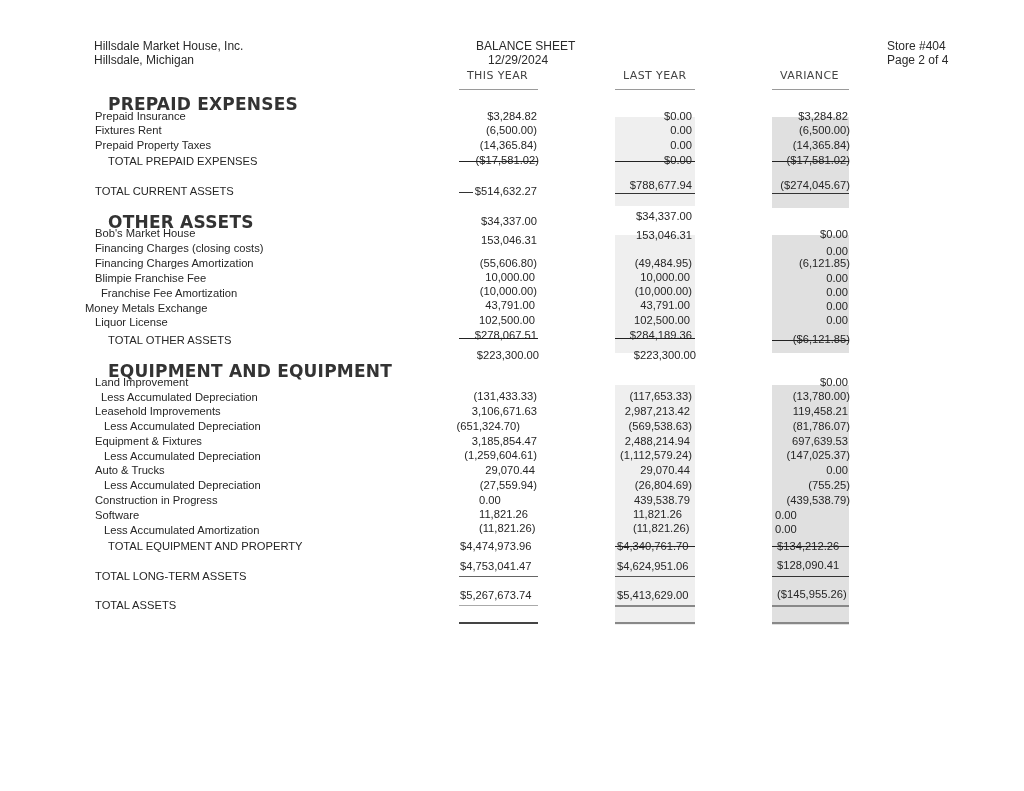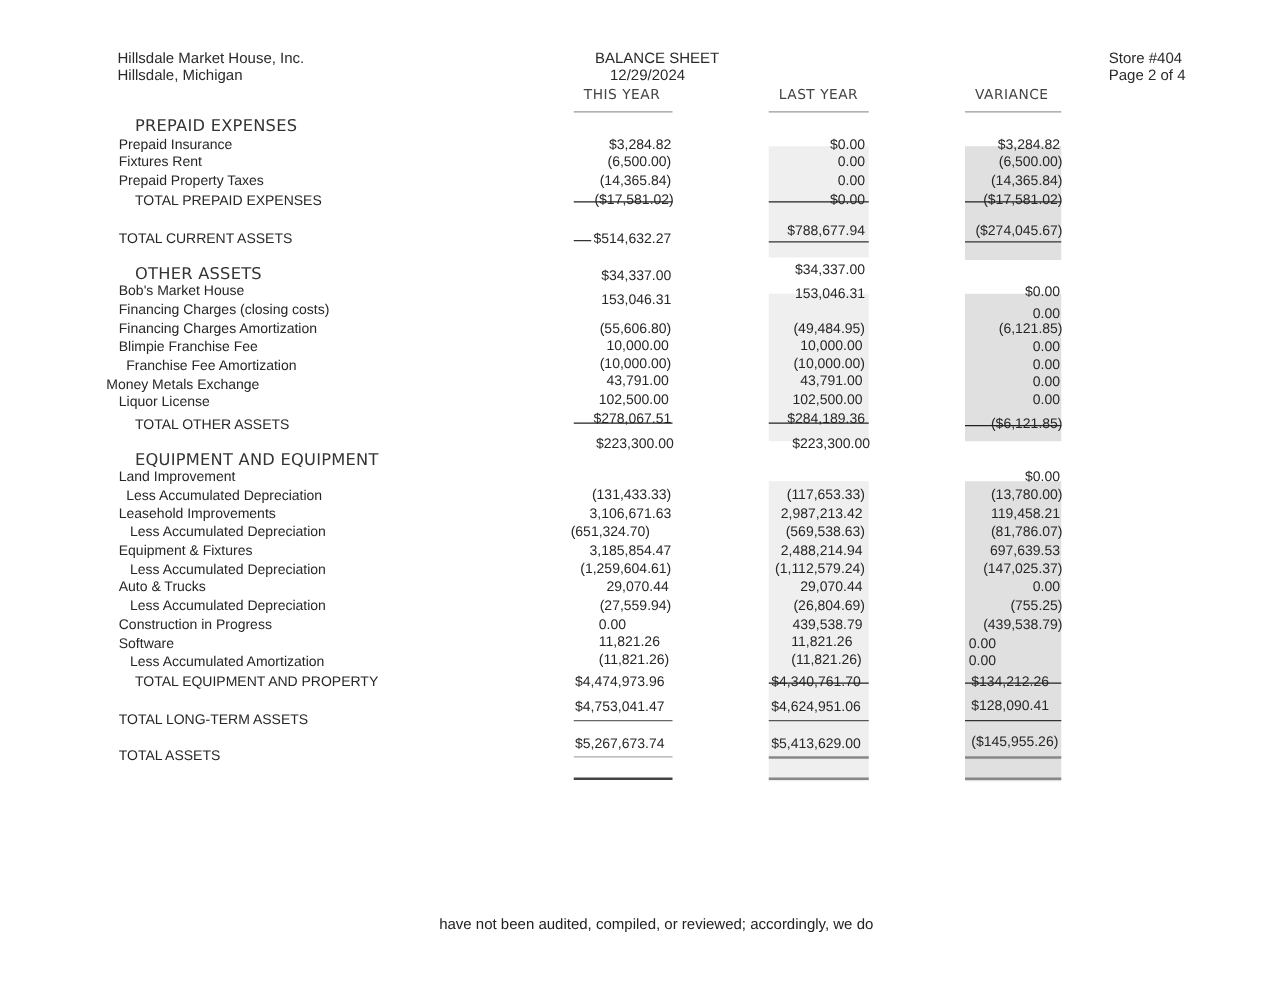--- a/index.html
+++ b/index.html
@@ -1,21 +1,21 @@
 <!DOCTYPE html>
 <html><head>
 <meta charset="utf-8">
 <style>
   html, body { margin: 0; padding: 0; background: #ffffff; }
   body { width: 1024px; height: 791px; position: relative; overflow: hidden;
          font-family: "Liberation Sans", sans-serif; color: #2b2b2b; }
   .abs { position: absolute; white-space: nowrap; }
   .hdr { font-size: 12px; line-height: 13px; color: #2a2a2a; }
   .colhead { font-size: 11px; letter-spacing: 0.4px; color: #444; font-family: "DejaVu Sans", sans-serif; }
-  .sect { font-size: 13px; letter-spacing: 0.2px; color: #333; font-family: "DejaVu Sans", sans-serif; }
+  .sect { font-size: 17px; letter-spacing: 0.2px; color: #333; font-family: "DejaVu Sans", sans-serif; font-weight: bold; }
   .lbl { font-size: 11.2px; color: #262626; font-family: "Liberation Sans", sans-serif; }
   .num { font-size: 11.2px; color: #262626; text-align: right; font-family: "Liberation Sans", sans-serif; }
   .rule { position: absolute; height: 1px; background: #9a9a9a; }
   .rule2 { position: absolute; height: 2px; background: #8a8a8a; }
   .rule-dark { position: absolute; height: 1px; background: #333; }
   .shade-ly { position: absolute; background: #efefef; }
   .shade-var { position: absolute; background: #e0e0e0; }
   .strike { position: absolute; height: 1px; background: #222; }
   .footer { font-size: 12px; line-height: 16px; text-align: center; color: #222; width: 420px; }
 </style>
@@ -198,14 +198,13 @@
 <div class="abs num" style="left:617px; top:589px;">$5,413,629.00</div>
 <div class="abs num" style="left:777px; top:588px;">($145,955.26)</div>
 <div class="rule" style="left:459px; top:605px; width:79px; background:#aaa;"></div>
 <div class="rule2" style="left:615px; top:605px; width:80px; background:#888;"></div>
 <div class="rule2" style="left:772px; top:605px; width:77px; background:#888;"></div>
 <div class="rule2" style="left:459px; top:622px; width:79px; background:#444;"></div>
 <div class="rule2" style="left:615px; top:622px; width:80px; background:#888;"></div>
 <div class="rule2" style="left:772px; top:622px; width:77px; background:#888;"></div>
 
 <div class="abs footer" style="left:315px; top:731px;">
-  <div>have not been audited, compiled, or reviewed; accordingly, we do</div>
 </div>
 
 </body></html>

